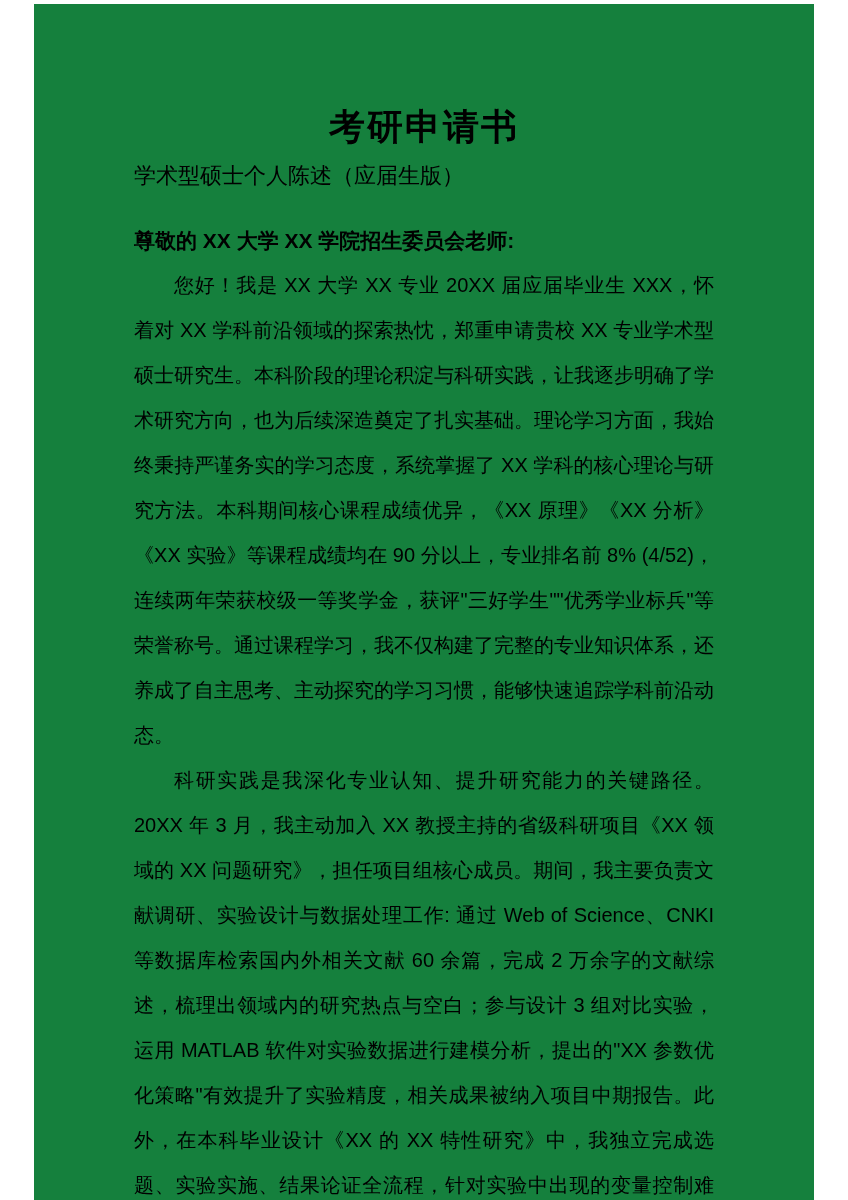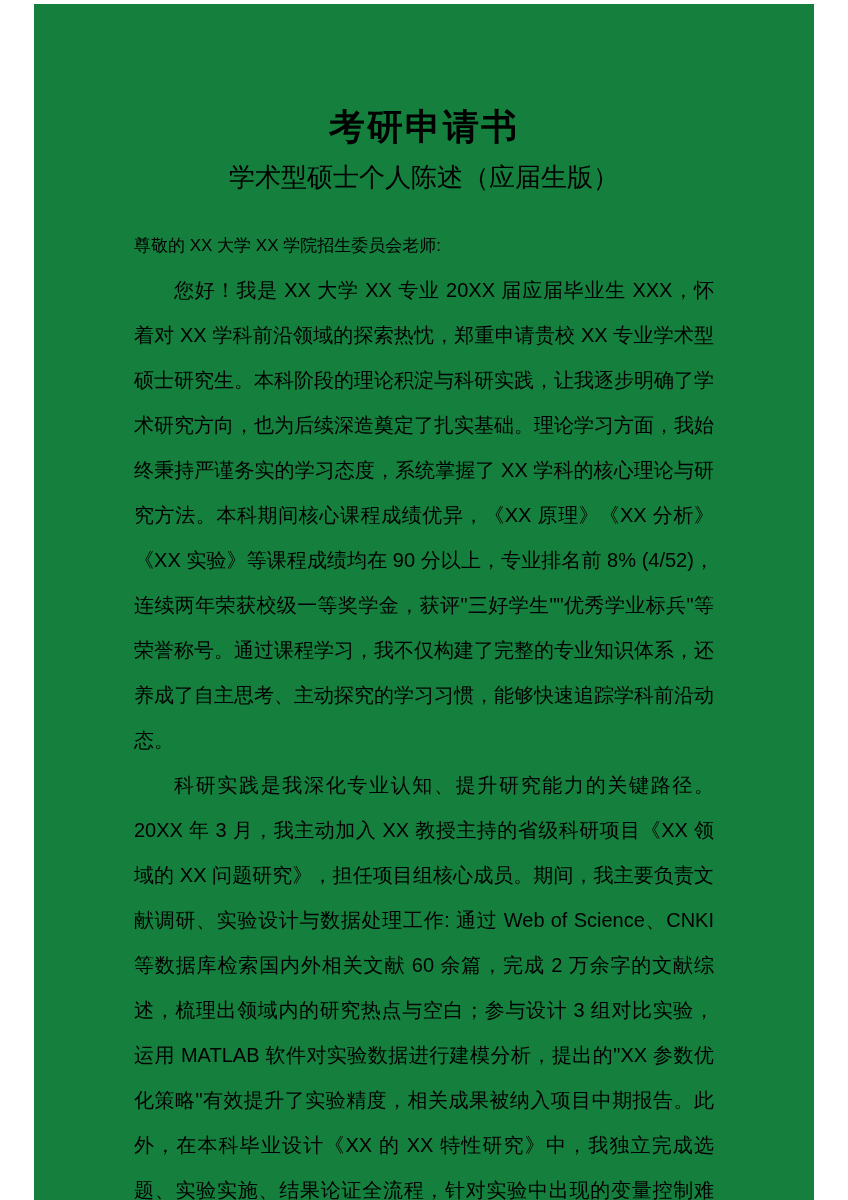--- a/index.html
+++ b/index.html
@@ -26,31 +26,30 @@
     margin: 0;
     padding-top: 100px;
     font-size: 36px;
     line-height: 1.25;
     font-weight: bold;
     text-align: center;
     letter-spacing: 2px;
   }
   .doc-subtitle {
     margin: 13px 0 0 0;
-    font-size: 26px;
+    font-size: 22px;
     line-height: 1.25;
     font-weight: normal;
-    text-align: center;
-    font-family: Liberation Serif, serif;
+    text-align: left;
   }
   .salutation {
     margin: 28px 0 0 0;
-    font-size: 17px;
+    font-size: 21px;
     line-height: 45px;
-    font-weight: normal;
+    font-weight: bold;
     text-align: left;
   }
   .body-text p {
     margin: 0;
     font-size: 20px;
     line-height: 45px;
     text-align: justify;
     text-indent: 2em;
     word-break: break-word;
   }

